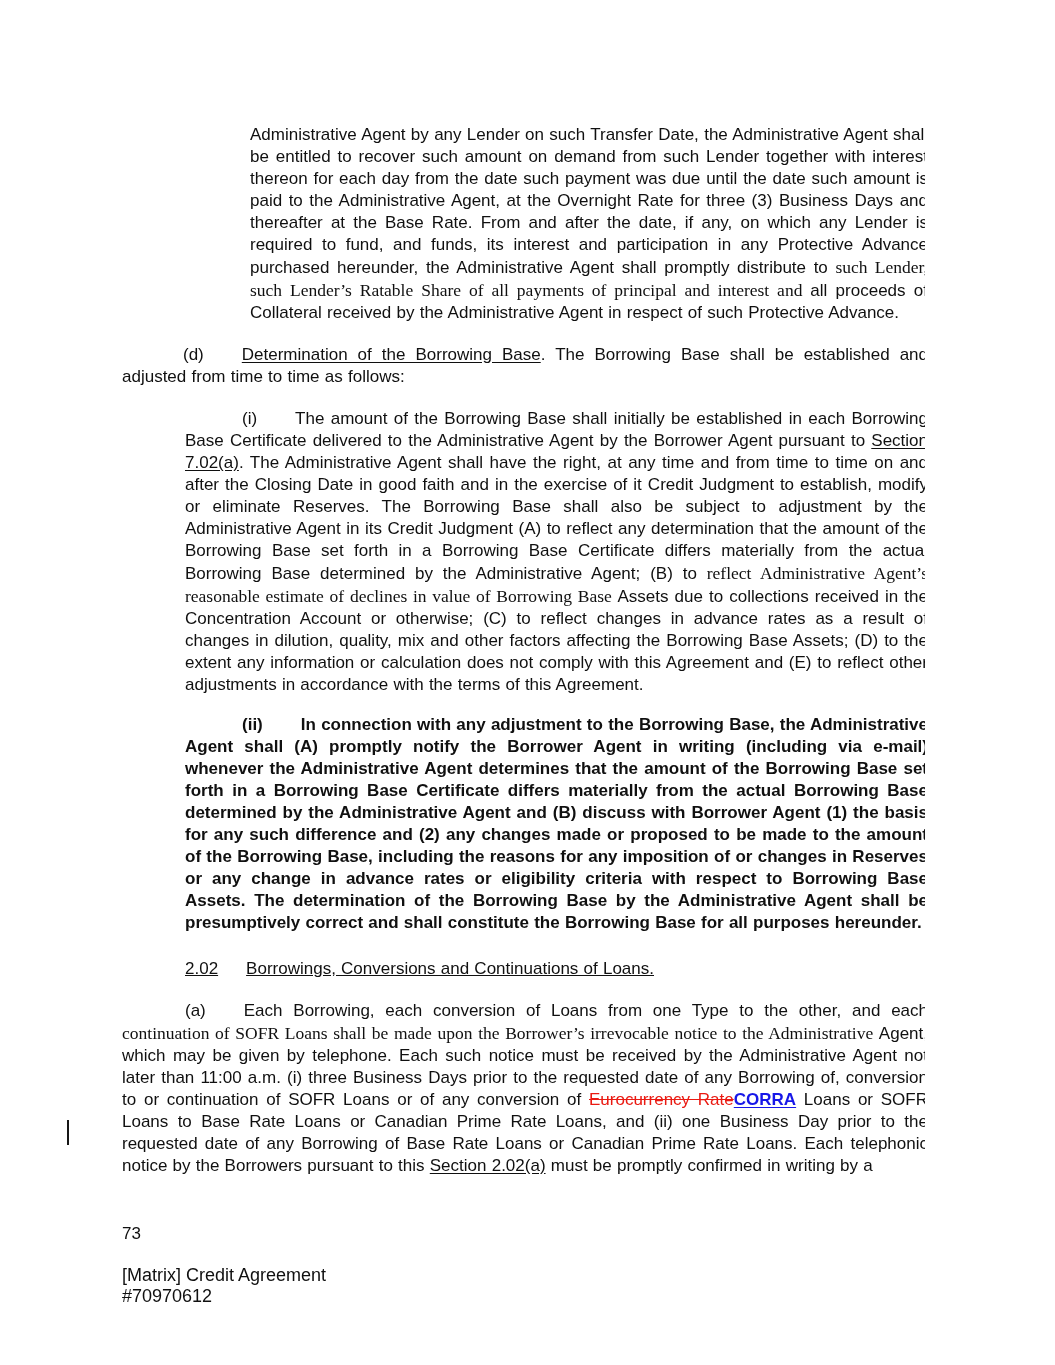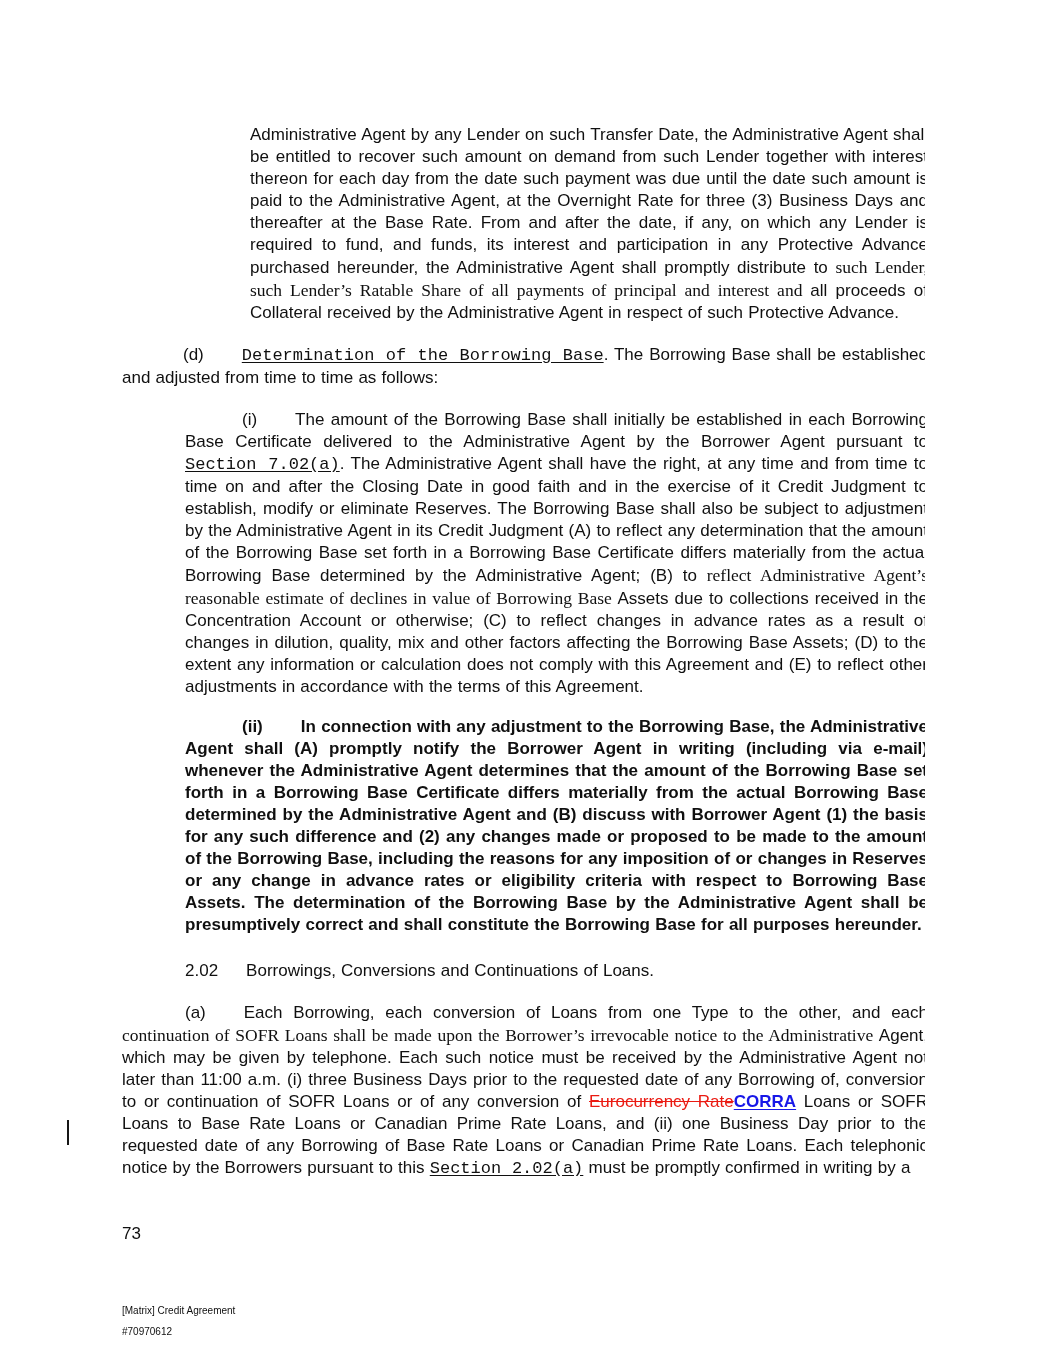--- a/index.html
+++ b/index.html
@@ -17,40 +17,40 @@
     font-size:17px;
     line-height:22px;
     text-align:justify;
     -webkit-hyphens:none; hyphens:none;
     word-spacing:0.5px;
   }
   .p-first { margin-left:128px; margin-bottom:20px; }
   .p-d     { text-indent:61px;  margin-bottom:20px; }
   .p-sub   { margin-left:63px; text-indent:57px; margin-bottom:18px; }
   .p-sub2  { margin-left:63px; text-indent:57px; margin-bottom:24px;font-weight:bold; }
-  .p-head  { margin-left:63px; margin-bottom:20px; text-align:left; }
+  .p-head  { margin-left:63px; margin-bottom:20px; text-align:left;text-decoration:underline; }
   .p-a     { text-indent:63px; margin-bottom:0; }
   .tab { display:inline-block; width:38px; }
   .tab-sm { display:inline-block; width:28px; }
   .run-serif { font-family:"Liberation Serif", serif; font-size:17.5px; }
-  .run-u { text-decoration:underline; text-underline-offset:2px;font-family:Liberation Mono, monospace; }
+  .run-u { text-decoration:underline; text-underline-offset:2px; }
   .run-redstrike { color:var(--strike-red,#e8231d); text-decoration:line-through; }
   .run-blueins { color:var(--insert-blue,#1a1ae6); text-decoration:underline; text-underline-offset:2px;font-weight:bold; }
   .change-bar {
     position:absolute; left:67px; top:1120px;
     width:2px; height:25px;
     background:#161616;
   }
   .page-number {
     position:absolute; left:122px; top:1224px; width:806px;
     text-align:left; font-size:17px;
   }
   .doc-footer {
     position:absolute; left:122px; top:1265px;
-    font-size:10px; line-height:21px;margin-top:35px;
+    font-size:18px; line-height:21px;
   }
 </style>
 </head>
 <body>
 
 <div class="page">
   <div class="change-bar"></div>
   <div class="doc-body" id="doc-body">
       <p class="para p-first"><span>Administrative Agent by any Lender on such Transfer Date, the Administrative Agent shall be entitled to recover such amount on demand from such Lender together with interest thereon for each day from the date such payment was due until the date such amount is paid to the Administrative Agent, at the Overnight Rate for three (3) Business Days and thereafter at the Base Rate. From and after the date, if any, on which any Lender is required to fund, and funds, its interest and participation in any Protective Advance purchased hereunder, the Administrative Agent shall promptly distribute to </span><span class="run-serif">such Lender, such Lender’s Ratable Share of all payments of principal and interest and </span><span>all proceeds of Collateral received by the Administrative Agent in respect of such Protective Advance.</span></p>
       <p class="para p-d"><span>(d)</span><span class="tab"></span><span class="run-u">Determination of the Borrowing Base</span><span>. The Borrowing Base shall be established and adjusted from time to time as follows:</span></p>

